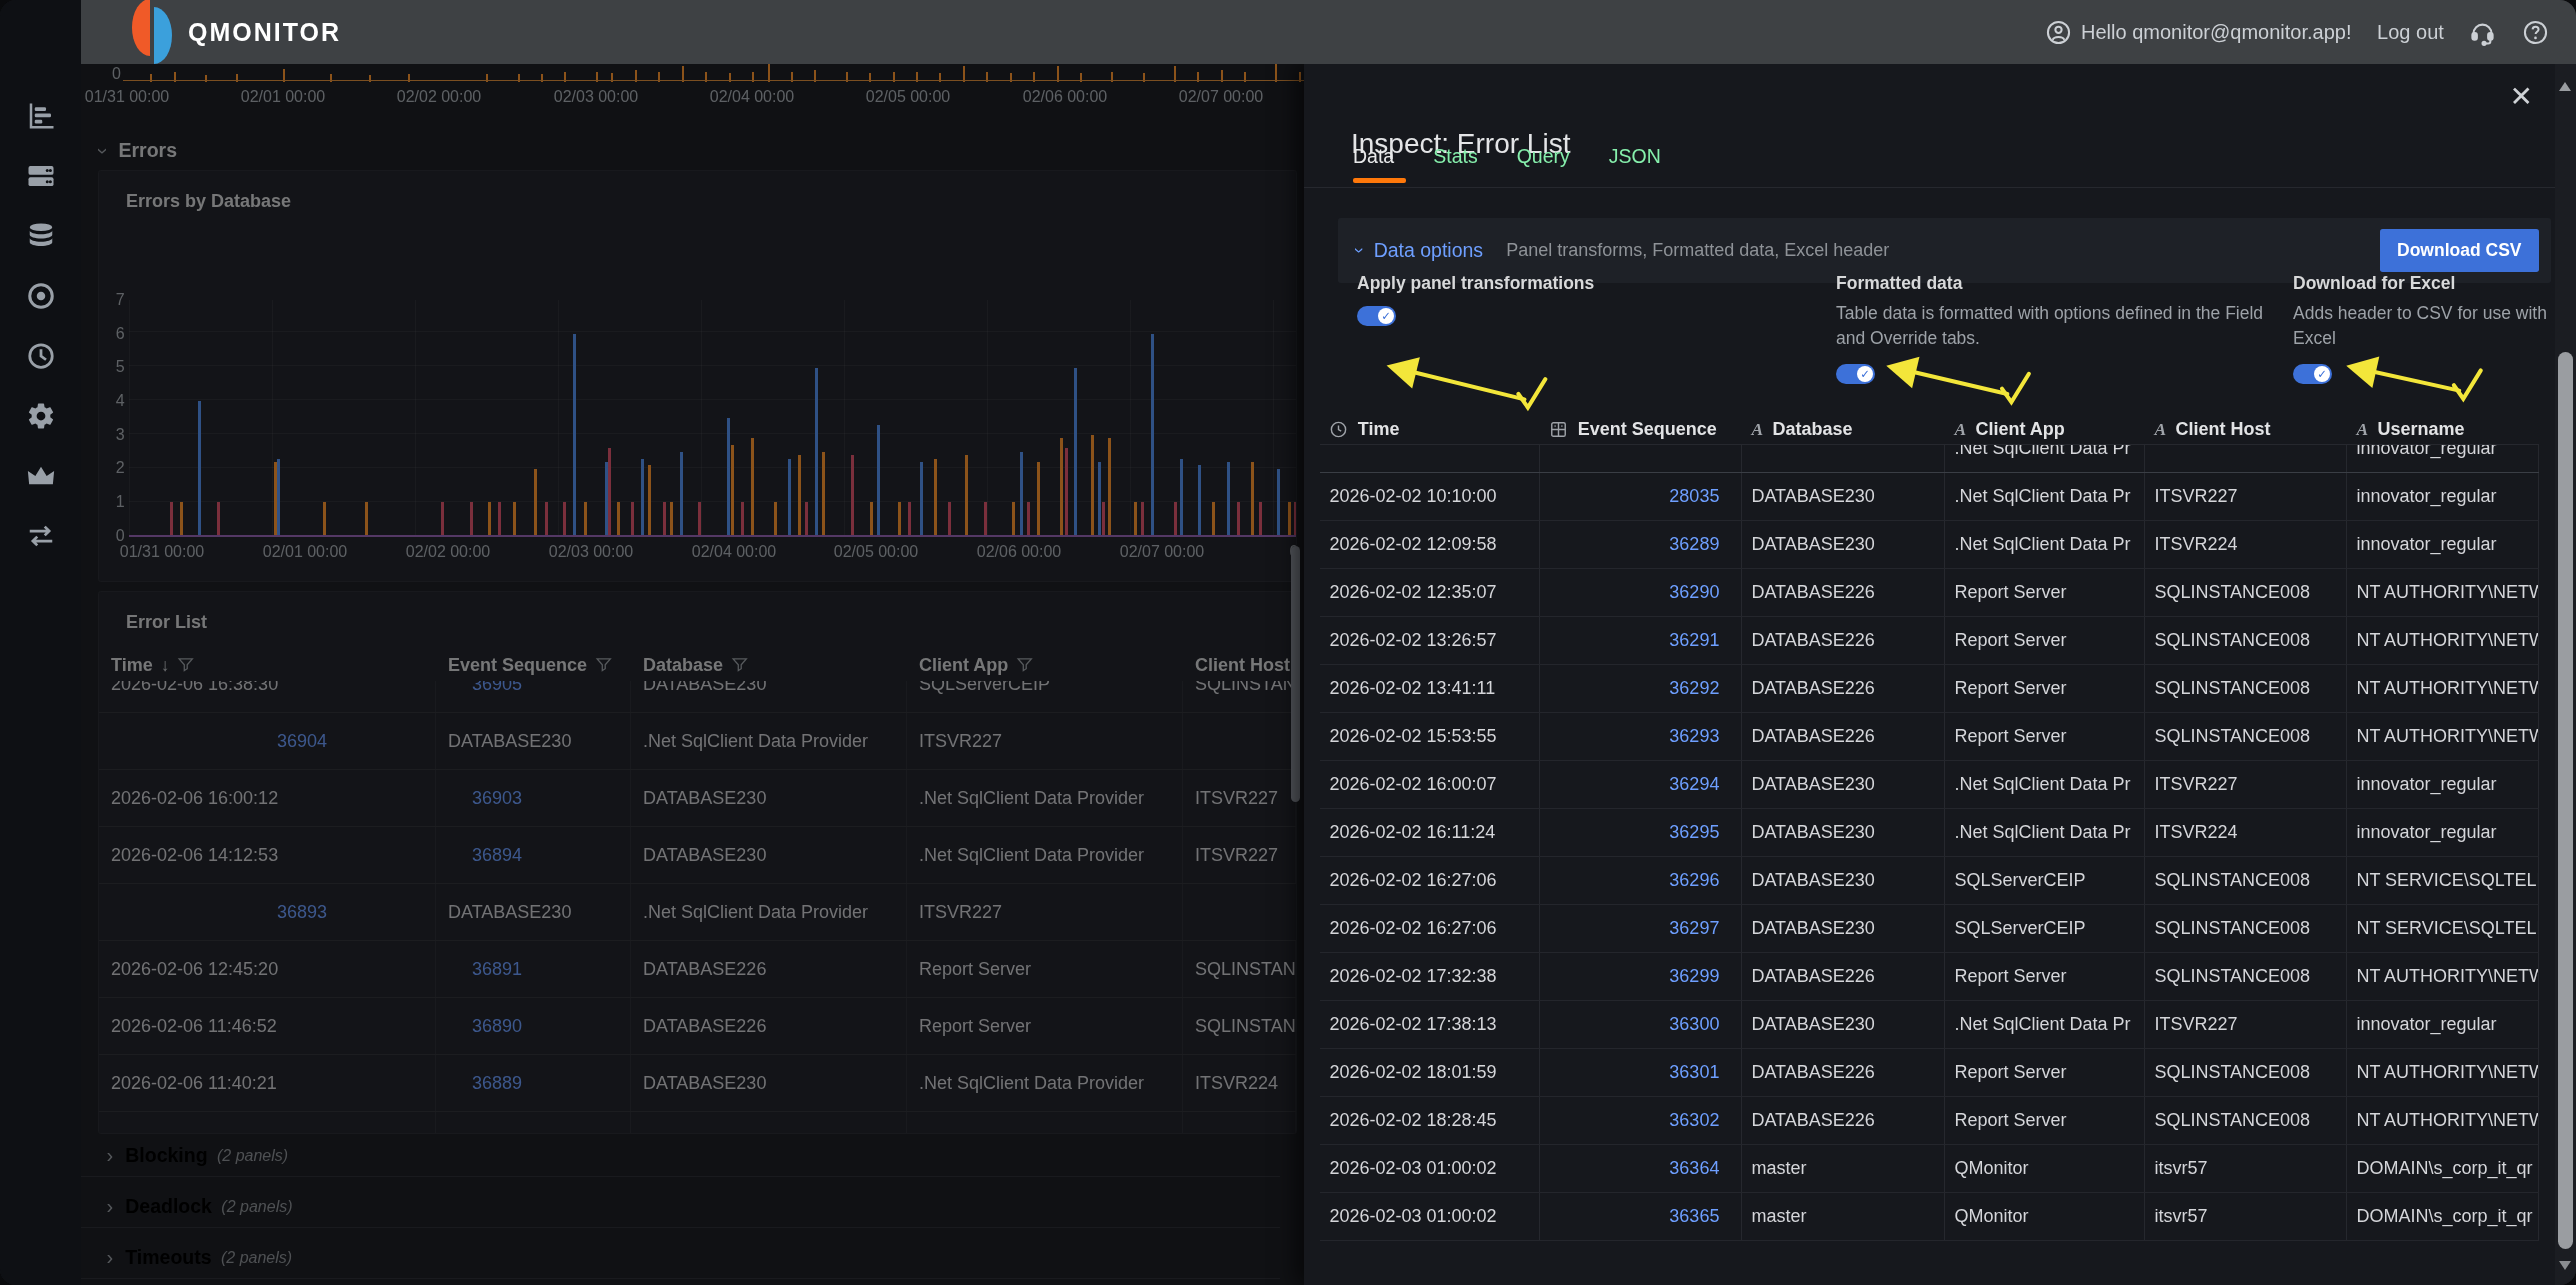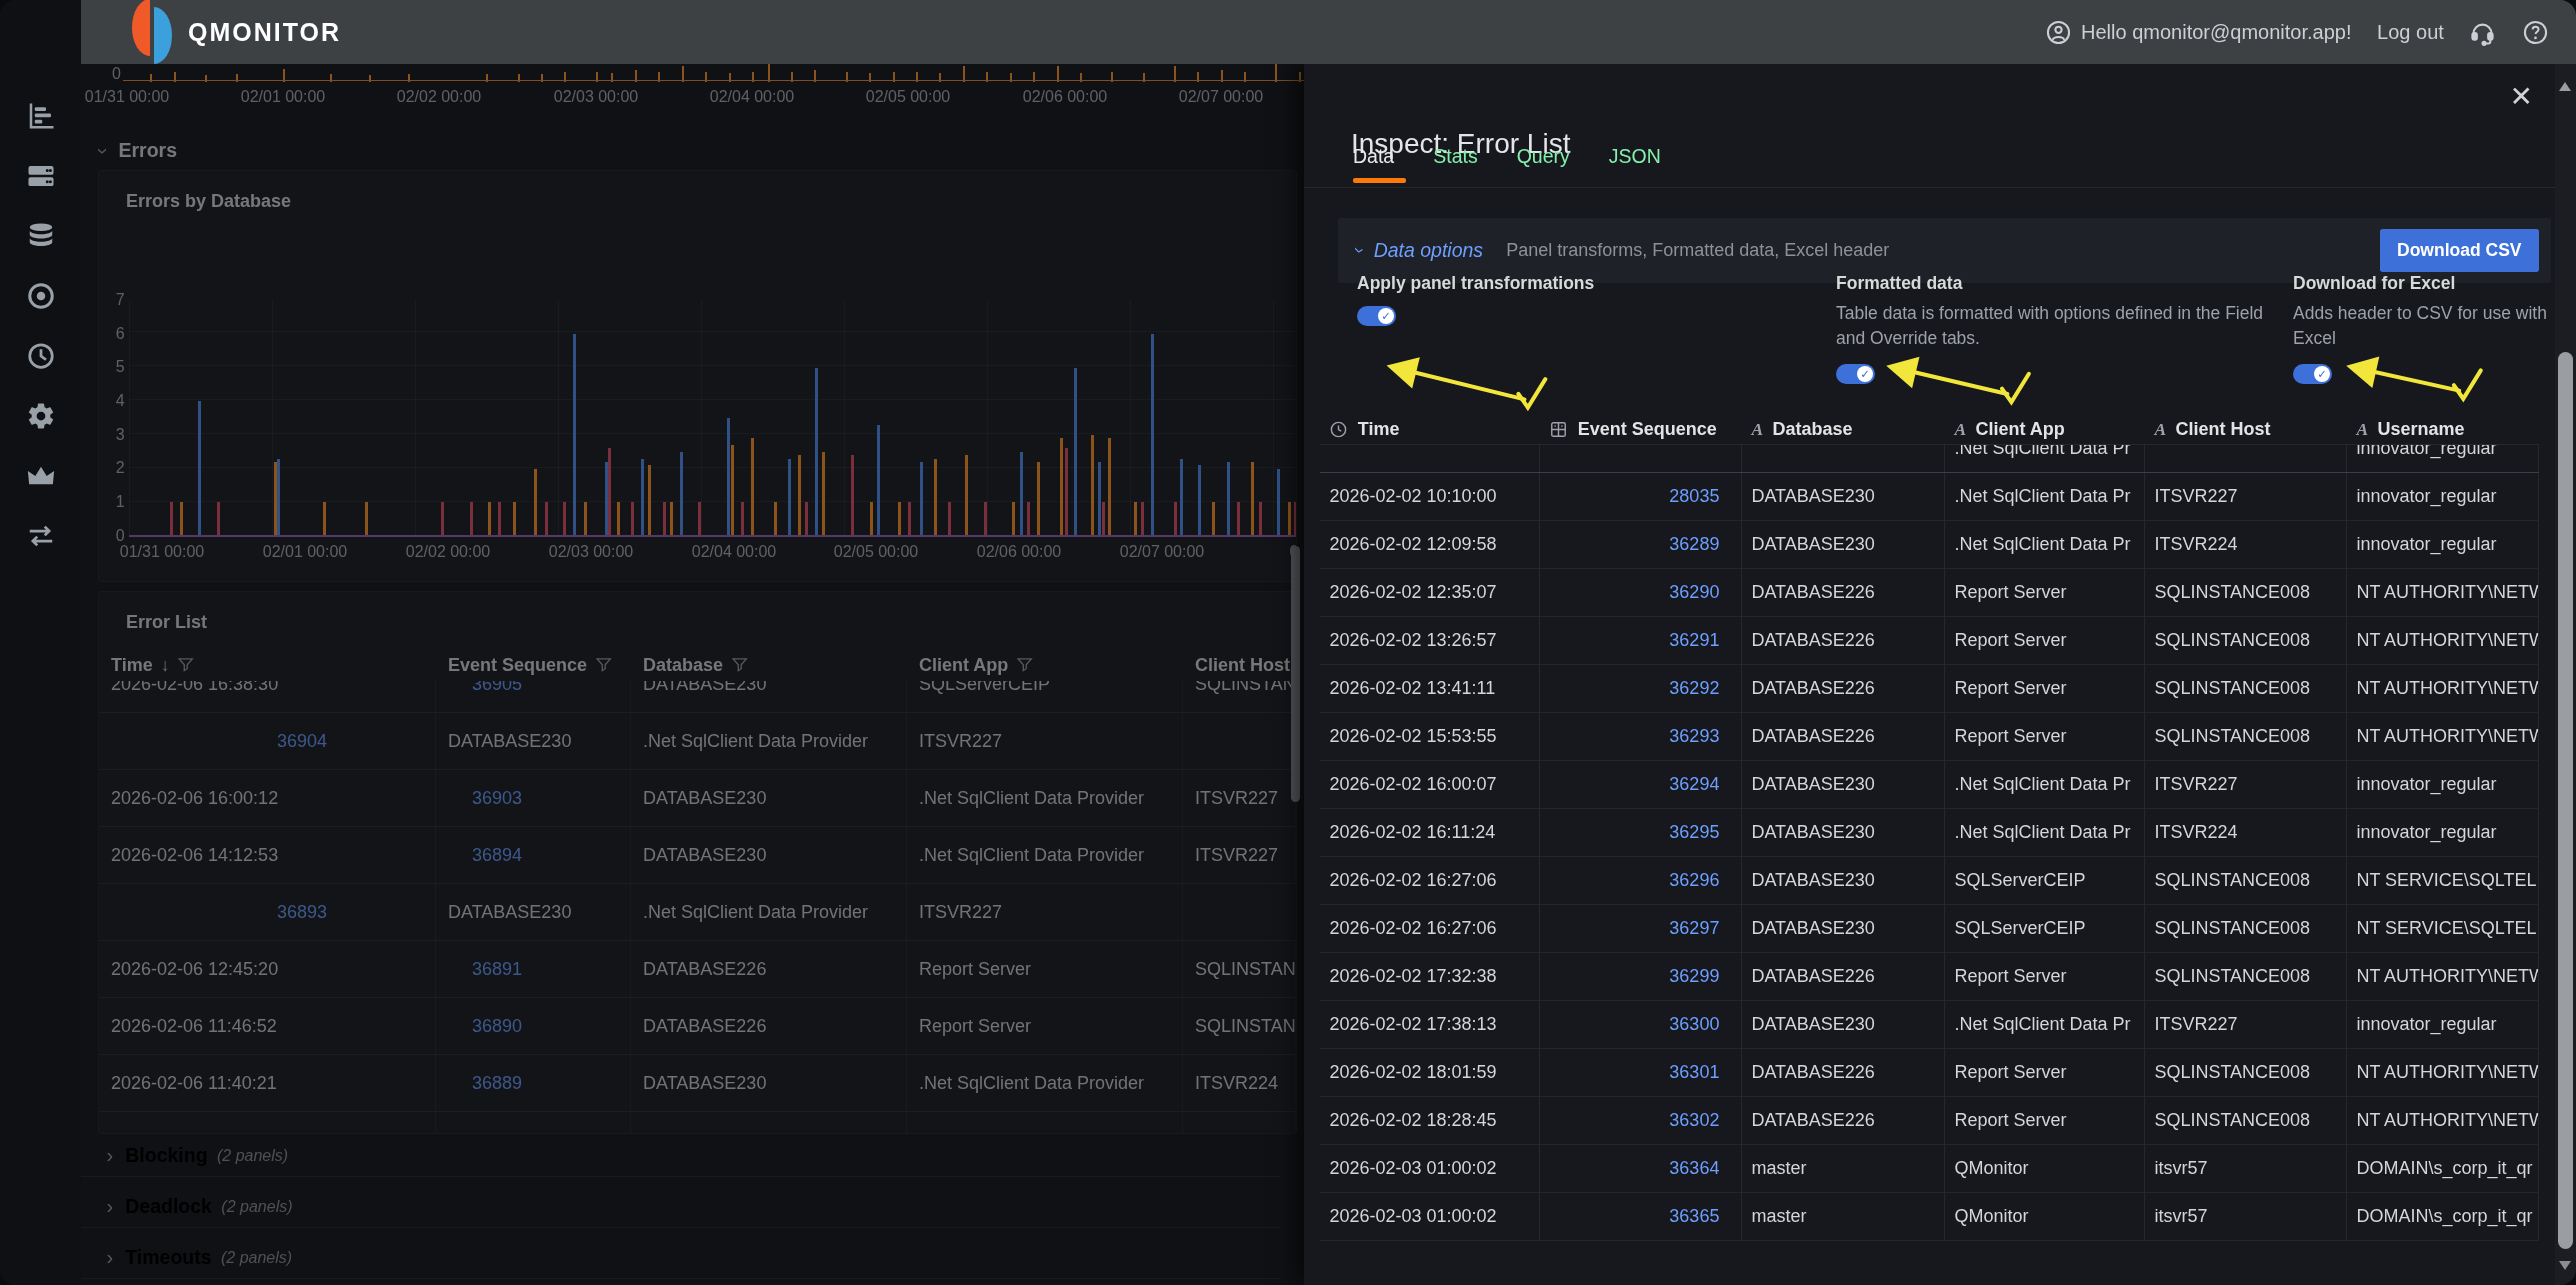--- a/index.html
+++ b/index.html
@@ -86,21 +86,21 @@
   .drawer-title { position:absolute; left:47px; top:25.6px; font-size:28px; color:#e4e5e7;margin-top:38px; }
   .close-x { position:absolute; right:43px; top:19px; font-size:28px; color:#cfd2d6; cursor:pointer; line-height:1; }
   .tabs { position:absolute; left:49px; top:81px; display:flex; gap:39px; }
   .tab { font-size:19.5px; color:#86efac; padding-bottom:15px; position:relative; cursor:pointer; }
   .tab.active { color:#e8e9ea; }
   .tab.active::after { content:""; position:absolute; left:0; bottom:0; width:53px; height:4.7px; border-radius:2px; background:#ff780a; }
   .tabs-divider { position:absolute; left:0; top:123px; width:100%; height:0.7px; background:#26282e; }
 
   .opt-band { position:absolute; left:34px; top:154px; width:1213px; height:65px; background:#1e2127; border-radius:2.7px;
     display:flex; align-items:center; }
-  .opt-label { display:flex; align-items:center; gap:10.8px; margin-left:19px; color:#6e9fff; font-size:19.5px; cursor:pointer;font-style:italic; }
+  .opt-label { display:flex; align-items:center; gap:10.8px; margin-left:19px; color:#6e9fff; font-size:19.5px; cursor:pointer; }
   .opt-label .chev { font-size:17.5px; }
   .opt-summary { margin-left:23px; color:#8e9297; font-size:18px; }
   .btn-primary { margin-left:auto; margin-right:12px; background:#3d71d9; color:#fff; font-size:17.5px; font-weight:bold;
     padding:10.8px 17.5px; border:none; border-radius:2.7px; cursor:pointer; }
 
   .toggle-col { position:absolute; top:209px; }
   #tcol-0 { left:53px; width:458px; }
   #tcol-1 { left:532px; width:438px; }
   #tcol-2 { left:989px; width:283px; }
   .t-label { font-size:17.5px; font-weight:bold; color:#d8d9da; }

